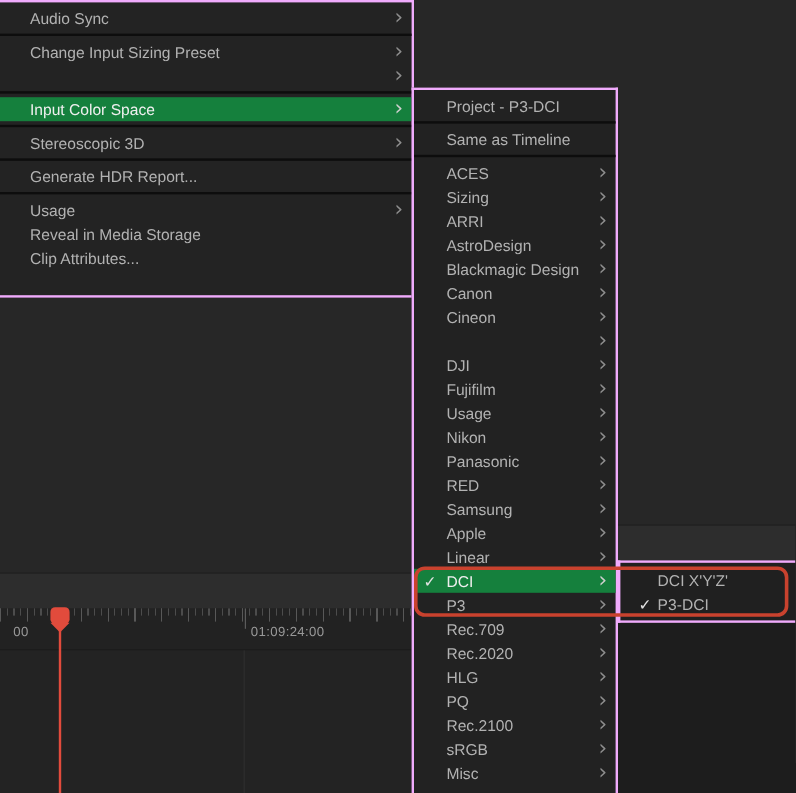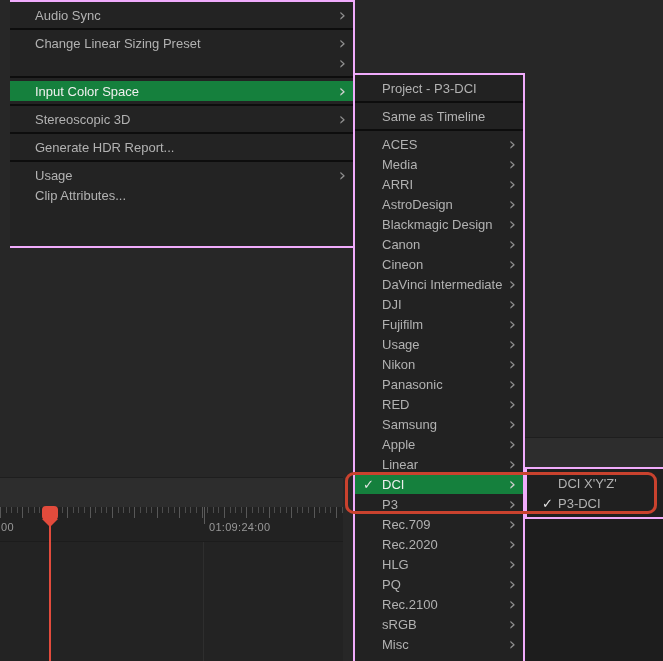--- a/index.html
+++ b/index.html
@@ -12,31 +12,31 @@
   
   .toolbar-band{position:absolute;background:#2d2d2d;border-top:1px solid #1e1e1e;box-sizing:border-box;}
   .band-left{left:0;top:477px;width:343px;height:30px;}
   .band-right{left:515px;top:437px;width:148px;height:30px;}
   .ruler{position:absolute;left:0;top:507px;width:343px;height:34px;background:#222222;}
   .ticks{position:absolute;left:0;top:0;width:343px;}
   .ticks.minor{height:6px;background:repeating-linear-gradient(to right,#4c4c4c 0 1px,transparent 1px 5.6px);}
   .ticks.major{height:11px;background:repeating-linear-gradient(to right,#585858 0 1px,transparent 1px 22.4px);}
   .tall-tick{position:absolute;left:204px;top:0;width:1px;height:17px;background:#5c5c5c;}
   .tc{position:absolute;top:14px;font-size:11px;color:#989898;letter-spacing:.3px;}
-  .tc0{left:1px;}
+  .tc0{left:11px;}
   .tc1{left:209px;}
   .timeline-area{position:absolute;left:0;top:541px;width:343px;height:120px;background:#232323;border-top:1px solid #1c1c1c;box-sizing:border-box;}
   .gridline{position:absolute;left:203px;top:0;width:1px;height:120px;background:#2e2e2e;}
   .below-flyout{position:absolute;left:515px;top:519px;width:148px;height:142px;background:#1d1d1d;}
   
   .playhead-line{position:absolute;left:49px;top:512px;width:2px;height:149px;background:#e24b3c;z-index:3;}
   .playhead-head{position:absolute;left:42px;top:506px;width:16px;height:14px;background:#e24b3c;border-radius:4px;z-index:4;}
   .playhead-head:after{content:"";position:absolute;left:0;top:13px;border-left:8px solid transparent;border-right:8px solid transparent;border-top:8px solid #e24b3c;}
   
-  .menu{position:absolute;background:#232323;border:5px solid #f0abfc;box-sizing:border-box;font-size:13px;color:#b2b2b2;z-index:5;margin-left:10px;}
+  .menu{position:absolute;background:#232323;border:5px solid #f0abfc;box-sizing:border-box;font-size:13px;color:#b2b2b2;z-index:5;}
   .main-menu{left:0;top:0;width:345px;height:248px;border-width:2px 2px 2px 0;}
   .sub-menu{left:343px;top:73px;width:172px;height:588px;border-width:2px 2px 0 2px;z-index:6;background:#222222;}
   .flyout-menu{left:515px;top:467px;width:148px;height:52px;border-width:2px 0 2px 2px;z-index:7;background:#202020;}
   .flyout-menu .menu-group{padding:4px 8px;}
   .menu-group{padding:3px 0;}
   .menu-sep{height:2px;background:#0d0d0d;}
   .menu-row{height:20px;display:flex;align-items:center;cursor:default;}
   .menu-row.hl{background:#15803d;color:#efefef;}
   .check{flex:0 0 auto;text-align:left;font-size:13px;color:#e4e4e4;line-height:1;}
   .main-menu .check{width:25px;}
@@ -78,21 +78,21 @@
         <div class="menu-row">
           <span class="check"></span>
           <span class="lbl">Audio Sync</span>
           <span class="chev">›</span>
         </div>
       </div>
       <div class="menu-sep"></div>
       <div class="menu-group">
         <div class="menu-row">
           <span class="check"></span>
-          <span class="lbl">Change Linear Sizing Preset</span>
+          <span class="lbl">Change Input Sizing Preset</span>
           <span class="chev">›</span>
         </div>
         <div class="menu-row">
           <span class="check"></span>
           <span class="chev">›</span>
         </div>
       </div>
       <div class="menu-sep"></div>
       <div class="menu-group">
         <div class="menu-row hl">
@@ -116,20 +116,25 @@
           <span class="lbl">Generate HDR Report...</span>
           <span class="chev"></span>
         </div>
       </div>
       <div class="menu-sep"></div>
       <div class="menu-group">
         <div class="menu-row">
           <span class="check"></span>
           <span class="lbl">Usage</span>
           <span class="chev">›</span>
+        </div>
+        <div class="menu-row">
+          <span class="check"></span>
+          <span class="lbl">Reveal in Media Storage</span>
+          <span class="chev"></span>
         </div>
         <div class="menu-row">
           <span class="check"></span>
           <span class="lbl">Clip Attributes...</span>
           <span class="chev"></span>
         </div>
       </div>
     </div>
   <div class="menu sub-menu" id="ics-menu">
       <div class="menu-group">
@@ -149,21 +154,21 @@
       </div>
       <div class="menu-sep"></div>
       <div class="menu-group">
         <div class="menu-row">
           <span class="check"></span>
           <span class="lbl">ACES</span>
           <span class="chev">›</span>
         </div>
         <div class="menu-row">
           <span class="check"></span>
-          <span class="lbl">Media</span>
+          <span class="lbl">Sizing</span>
           <span class="chev">›</span>
         </div>
         <div class="menu-row">
           <span class="check"></span>
           <span class="lbl">ARRI</span>
           <span class="chev">›</span>
         </div>
         <div class="menu-row">
           <span class="check"></span>
           <span class="lbl">AstroDesign</span>
@@ -179,21 +184,20 @@
           <span class="lbl">Canon</span>
           <span class="chev">›</span>
         </div>
         <div class="menu-row">
           <span class="check"></span>
           <span class="lbl">Cineon</span>
           <span class="chev">›</span>
         </div>
         <div class="menu-row">
           <span class="check"></span>
-          <span class="lbl">DaVinci Intermediate</span>
           <span class="chev">›</span>
         </div>
         <div class="menu-row">
           <span class="check"></span>
           <span class="lbl">DJI</span>
           <span class="chev">›</span>
         </div>
         <div class="menu-row">
           <span class="check"></span>
           <span class="lbl">Fujifilm</span>

